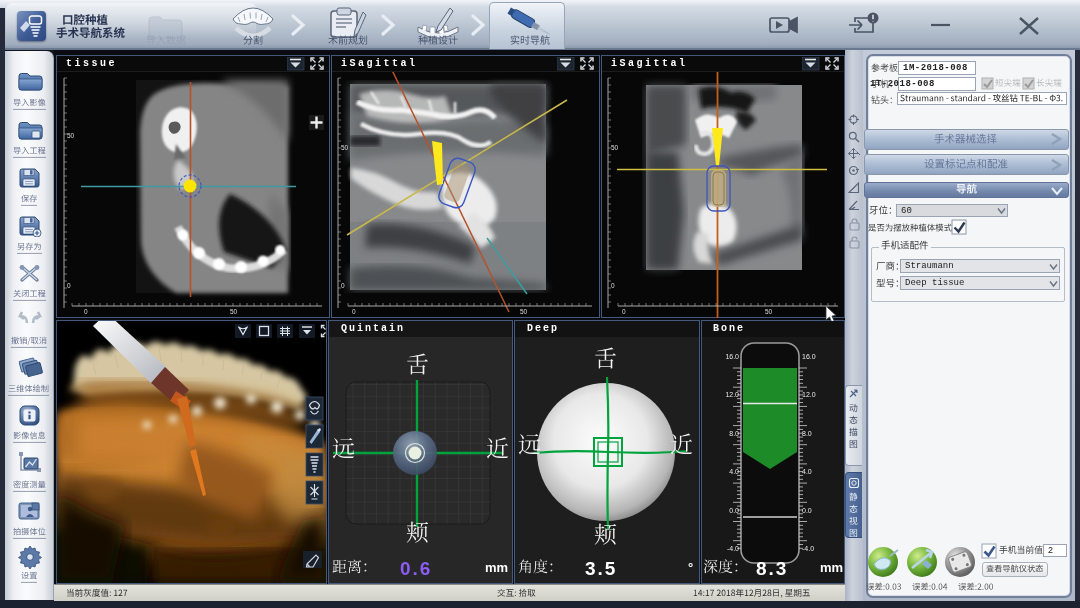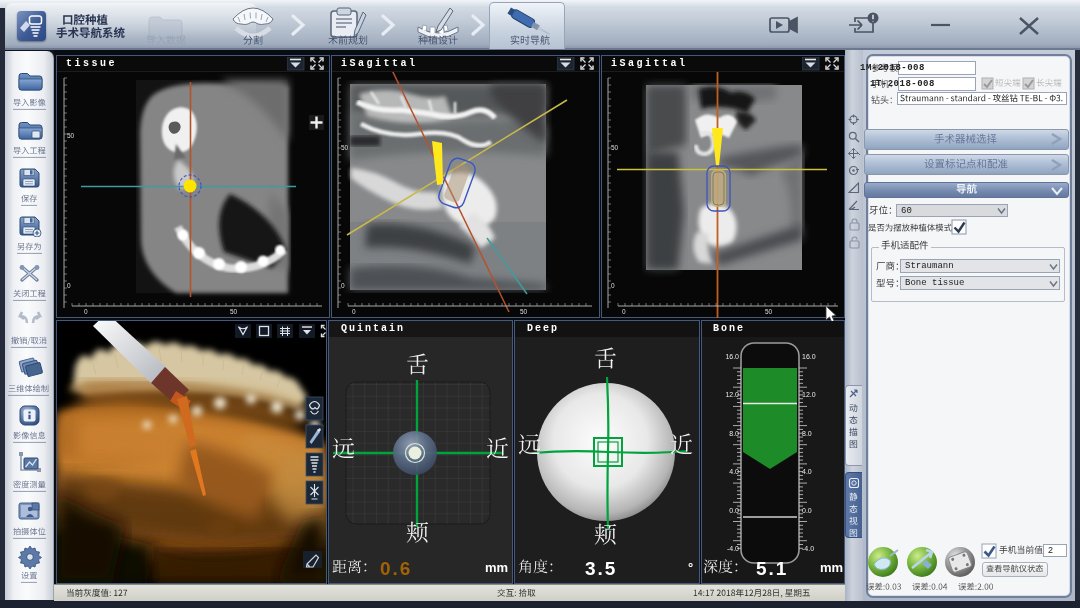--- a/index.html
+++ b/index.html
@@ -564,21 +564,21 @@
   </svg>
 <svg class="abs" style="left:486px;top:438px;overflow:visible" width="25" height="29">
     <path d="M2.3 -0.0 2.1 0.1C3.1 1.4 4.5 3.4 4.9 4.9C6.5 6.1 7.6 2.6 2.3 -0.0ZM20.1 5.5 19.0 6.9H11.3V6.7V2.4C14.2 2.2 17.3 1.7 19.3 1.2C19.8 1.4 20.3 1.4 20.5 1.2L18.7 -0.4C17.1 0.3 14.1 1.3 11.4 1.9L9.9 1.4V6.7C9.9 10.2 9.6 13.8 7.3 16.9L7.5 17.1C7.0 16.7 6.5 16.3 6.0 15.8C5.9 15.7 5.8 15.7 5.8 15.6V8.3C6.4 8.2 6.7 8.0 6.9 7.9L4.9 6.2L4.0 7.4H1.1L1.2 8.1H4.3V16.0C3.4 16.7 1.9 18.0 0.9 18.7L2.2 20.4C2.4 20.3 2.5 20.1 2.4 19.9C3.1 18.8 4.4 17.2 4.9 16.5C5.2 16.2 5.4 16.1 5.7 16.5C7.8 19.2 10.1 20.0 14.4 20.0C16.9 20.0 19.0 20.0 21.1 20.0C21.2 19.3 21.6 18.9 22.2 18.7V18.4C19.6 18.5 17.5 18.5 14.9 18.5C11.6 18.5 9.4 18.3 7.6 17.1C10.8 14.4 11.3 10.6 11.3 7.6H16.0V17.7H16.3C17.0 17.7 17.5 17.3 17.5 17.2V7.6H21.5C21.8 7.6 22.1 7.5 22.1 7.2C21.3 6.5 20.1 5.5 20.1 5.5Z" fill="#f2f2f2"></path>
   </svg>
 <svg class="abs" style="left:406px;top:522px;overflow:visible" width="25" height="29">
     <path d="M10.8 6.4 8.8 5.4C8.5 6.5 7.7 8.8 7.1 10.2L7.4 10.3C8.4 9.2 9.4 7.6 10.0 6.7C10.4 6.8 10.7 6.6 10.8 6.4ZM1.7 5.4 1.4 5.5C2.0 6.6 2.6 8.4 2.6 9.8C3.8 11.0 5.2 8.2 1.7 5.4ZM17.4 7.0 15.2 6.4C15.2 14.0 15.1 17.6 9.2 20.2L9.5 20.7C16.4 18.2 16.4 14.4 16.6 7.5C17.1 7.5 17.3 7.2 17.4 7.0ZM16.3 15.0 16.1 15.2C17.6 16.5 19.7 18.7 20.4 20.4C22.2 21.6 23.0 17.5 16.3 15.0ZM8.7 2.3 7.6 3.6H6.6V0.5C7.2 0.4 7.4 0.2 7.4 -0.1L5.2 -0.4V3.6H1.0L1.2 4.3H5.2V8.3C5.2 9.2 5.2 10.2 5.1 11.1H0.8L1.0 11.8H5.0C4.6 15.1 3.4 18.1 0.7 20.4L1.0 20.7C3.8 18.9 5.3 16.4 6.0 13.6C7.2 14.9 8.5 16.6 8.8 18.0C10.4 19.2 11.6 15.6 6.1 13.1C6.2 12.7 6.3 12.2 6.4 11.8H10.4C10.7 11.8 10.9 11.7 11.0 11.4C10.3 10.7 9.1 9.8 9.1 9.8L8.0 11.1H6.5C6.6 10.2 6.6 9.2 6.6 8.3V4.3H10.0C10.3 4.3 10.6 4.2 10.6 3.9C9.9 3.2 8.7 2.3 8.7 2.3ZM20.3 -0.1 19.2 1.3H10.2L10.4 2.0H15.0C15.0 2.9 14.8 4.1 14.7 4.9H12.9L11.3 4.2V15.2H11.6C12.2 15.2 12.7 14.9 12.7 14.7V5.6H19.1V15.0H19.3C19.8 15.0 20.5 14.7 20.5 14.5V5.8C20.9 5.7 21.2 5.5 21.3 5.4L19.6 4.0L18.9 4.9H15.4C15.9 4.1 16.4 3.0 16.8 2.0H21.7C22.0 2.0 22.2 1.8 22.3 1.6C21.5 0.9 20.3 -0.1 20.3 -0.1Z" fill="#f2f2f2"></path>
   </svg>
 <svg class="abs" style="left:332px;top:560px;overflow:visible" width="47" height="20">
     <path d="M7.3 0.0V11.8C7.2 11.9 7.0 12.1 6.9 12.2L8.0 12.9L8.4 12.4H14.1C14.3 12.4 14.5 12.3 14.5 12.1C14.1 11.6 13.3 11.0 13.3 11.0L12.6 11.9H8.3V8.2H12.2V9.0H12.4C12.7 9.0 13.1 8.8 13.1 8.7V4.5C13.4 4.5 13.6 4.4 13.7 4.3L12.7 3.4L12.2 3.9L12.2 4.0H8.3V1.1H13.8C14.0 1.1 14.2 1.1 14.2 0.9C13.7 0.4 13.0 -0.2 13.0 -0.2L12.3 0.7H8.5ZM12.2 7.7H8.3V4.4H12.2ZM2.4 4.0V0.9H5.4V4.0ZM2.8 6.4 1.5 6.2V11.3L0.5 11.4L1.1 12.7C1.3 12.6 1.4 12.5 1.5 12.3C3.8 11.7 5.5 11.0 6.9 10.4L6.9 10.2C6.0 10.3 5.2 10.5 4.4 10.7V7.7H6.5C6.7 7.7 6.9 7.6 6.9 7.4C6.5 7.0 5.8 6.4 5.8 6.4L5.2 7.2H4.4V4.4H5.4V5.0H5.5C5.8 5.0 6.3 4.8 6.3 4.7V1.1C6.6 1.1 6.8 0.9 6.9 0.8L5.7 -0.1L5.2 0.5H2.5L1.5 -0.1V5.2H1.6C2.1 5.2 2.4 5.0 2.4 4.9V4.4H3.5V10.9L2.3 11.1V6.7C2.6 6.7 2.7 6.5 2.8 6.4Z M21.4 -0.6 21.2 -0.5C21.7 -0.2 22.3 0.5 22.4 1.0C23.4 1.6 24.1 -0.3 21.4 -0.6ZM27.9 0.3 27.2 1.2H15.7L15.9 1.7H28.8C29.1 1.7 29.2 1.6 29.2 1.4C28.7 0.9 27.9 0.3 27.9 0.3ZM27.6 2.2 26.0 2.1V5.7H19.0V2.5C19.5 2.5 19.6 2.3 19.6 2.2L18.1 2.0V5.6C17.9 5.7 17.8 5.8 17.7 5.9L18.8 6.6L19.1 6.1H22.1C21.9 6.5 21.6 7.0 21.3 7.5H18.1L17.1 7.0V13.2H17.2C17.6 13.2 18.0 12.9 18.0 12.8V8.0H21.1C20.7 8.7 20.2 9.4 19.7 9.9C19.6 10.0 19.4 10.0 19.4 10.0L19.9 11.2C20.0 11.2 20.1 11.1 20.1 11.0C21.9 10.7 23.5 10.3 24.6 10.1C24.8 10.5 25.0 10.9 25.0 11.2C26.0 12.0 26.8 9.8 23.6 8.4L23.4 8.5C23.8 8.8 24.1 9.3 24.4 9.8C22.8 9.9 21.3 10.0 20.3 10.0C20.9 9.4 21.5 8.7 22.0 8.0H27.1V11.7C27.1 11.9 27.0 12.0 26.7 12.0C26.3 12.0 24.6 11.9 24.6 11.9V12.1C25.4 12.2 25.8 12.3 26.1 12.5C26.3 12.6 26.4 12.9 26.4 13.2C27.9 13.0 28.1 12.5 28.1 11.8V8.1C28.4 8.1 28.6 8.0 28.7 7.9L27.4 6.9L26.9 7.5H22.4C22.7 7.0 23.1 6.5 23.3 6.1H26.0V6.7H26.2C26.6 6.7 27.0 6.5 27.0 6.4V2.6C27.4 2.6 27.5 2.4 27.6 2.2ZM25.5 2.5 24.3 1.8C24.0 2.3 23.5 2.7 23.0 3.2C22.3 2.9 21.4 2.6 20.2 2.4L20.1 2.7C21.0 2.9 21.7 3.3 22.4 3.6C21.6 4.2 20.7 4.8 19.7 5.2L19.9 5.4C21.0 5.1 22.1 4.6 23.0 4.0C23.8 4.5 24.4 5.0 24.7 5.4C25.5 5.7 25.8 4.6 23.8 3.5C24.2 3.2 24.6 2.9 24.9 2.6C25.2 2.7 25.4 2.7 25.5 2.5Z M33.5 11.5C34.0 11.5 34.4 11.1 34.4 10.6C34.4 10.1 34.0 9.7 33.5 9.7C32.9 9.7 32.5 10.1 32.5 10.6C32.5 11.1 32.9 11.5 33.5 11.5ZM33.5 5.5C34.0 5.5 34.4 5.0 34.4 4.6C34.4 4.0 34.0 3.6 33.5 3.6C32.9 3.6 32.5 4.0 32.5 4.6C32.5 5.0 32.9 5.5 33.5 5.5Z" fill="#efefef"></path>
   </svg>
-<div class="abs" style="left:380px;top:558px;color:#a16207;font:bold 19px 'Liberation Sans';letter-spacing:2px">0.6</div>
+<div class="abs" style="left:400px;top:558px;color:#8b5cf6;font:bold 19px 'Liberation Sans';letter-spacing:2px">0.6</div>
 <div class="abs" style="left:485px;top:560px;color:#fff;font:bold 13px 'Liberation Sans'">mm</div>
 <div class="abs" style="left:515px;top:321px;width:184px;height:262px;background:#1e1e1e"></div>
 <div class="abs" style="left:515px;top:321px;width:184px;height:16px;background:#121212"></div>
 <div class="ptitle" style="left:527px;top:323px;letter-spacing:2px">Deep</div>
 <svg class="abs" style="left:515px;top:337px" width="184" height="246">
 <defs>
       <radialGradient id="asph" cx=".46" cy=".42" r=".62">
         <stop offset="0" stop-color="#fdfdfd"></stop>
         <stop offset=".55" stop-color="#e8e8e8"></stop>
         <stop offset=".85" stop-color="#b5b5b5"></stop>
@@ -675,21 +675,21 @@
 <div class="abs" style="left:802px;top:430px;color:#e8e8e8;font:7px 'Liberation Sans'">8.0</div>
 <div class="abs" style="right:341px;top:468px;color:#e8e8e8;font:7px 'Liberation Sans'">4.0</div>
 <div class="abs" style="left:802px;top:468px;color:#e8e8e8;font:7px 'Liberation Sans'">4.0</div>
 <div class="abs" style="right:341px;top:507px;color:#e8e8e8;font:7px 'Liberation Sans'">0.0</div>
 <div class="abs" style="left:802px;top:507px;color:#e8e8e8;font:7px 'Liberation Sans'">0.0</div>
 <div class="abs" style="right:341px;top:545px;color:#e8e8e8;font:7px 'Liberation Sans'">-4.0</div>
 <div class="abs" style="left:802px;top:545px;color:#e8e8e8;font:7px 'Liberation Sans'">-4.0</div>
 <svg class="abs" style="left:703px;top:560px;overflow:visible" width="47" height="20">
     <path d="M9.0 2.4 7.7 1.6C7.0 3.1 5.9 4.6 5.0 5.5L5.2 5.7C6.3 5.0 7.5 3.8 8.4 2.6C8.7 2.6 8.9 2.5 9.0 2.4ZM10.4 1.8 10.2 1.9C11.1 2.7 12.2 4.1 12.5 5.2C13.7 5.9 14.2 3.5 10.4 1.8ZM1.5 9.0C1.3 9.0 0.8 9.0 0.8 9.0V9.3C1.1 9.3 1.3 9.4 1.5 9.5C1.9 9.7 1.9 10.9 1.7 12.4C1.8 12.9 1.9 13.2 2.2 13.2C2.7 13.2 3.0 12.8 3.1 12.2C3.1 10.9 2.7 10.2 2.7 9.6C2.7 9.2 2.7 8.7 2.9 8.3C3.0 7.6 4.1 4.4 4.6 2.7L4.3 2.6C2.1 8.1 2.1 8.1 1.8 8.6C1.7 9.0 1.6 9.0 1.5 9.0ZM0.8 3.0 0.6 3.1C1.2 3.5 2.0 4.2 2.2 4.9C3.3 5.5 3.9 3.4 0.8 3.0ZM1.8 -0.4 1.7 -0.3C2.4 0.2 3.1 1.0 3.4 1.7C4.5 2.4 5.1 0.2 1.8 -0.4ZM13.0 5.4 12.3 6.3H9.8V4.4C10.2 4.3 10.3 4.2 10.3 4.0L8.8 3.8V6.3H4.5L4.6 6.8H8.1C7.2 8.8 5.7 10.8 3.8 12.2L3.9 12.4C6.0 11.2 7.7 9.6 8.8 7.7V13.2H9.0C9.4 13.2 9.8 13.0 9.8 12.9V7.1C10.7 9.3 12.2 11.0 13.7 12.1C13.8 11.6 14.2 11.3 14.6 11.2L14.6 11.1C12.9 10.3 11.1 8.6 10.0 6.8H13.9C14.1 6.8 14.2 6.7 14.2 6.5C13.8 6.0 13.0 5.4 13.0 5.4ZM6.0 -0.3H5.8C5.8 0.8 5.4 1.5 4.9 1.8C4.1 2.8 6.3 3.5 6.2 0.9H12.8L12.4 2.6L12.6 2.7C13.0 2.3 13.6 1.5 13.9 1.1C14.2 1.1 14.4 1.0 14.5 0.9L13.3 -0.2L12.7 0.5H6.2C6.2 0.2 6.1 -0.0 6.0 -0.3Z M21.7 -0.8 21.6 -0.7C22.1 -0.2 22.7 0.6 23.0 1.2C24.0 1.8 24.7 -0.3 21.7 -0.8ZM28.0 0.5 27.3 1.4H18.3L17.1 0.9V5.2C17.1 7.9 16.9 10.7 15.5 13.1L15.8 13.2C17.9 10.9 18.1 7.7 18.1 5.1V1.8H28.9C29.1 1.8 29.3 1.7 29.3 1.6C28.8 1.1 28.0 0.5 28.0 0.5ZM25.6 7.9H19.2L19.3 8.4H20.5C21.0 9.4 21.7 10.3 22.6 11.0C21.1 11.8 19.2 12.5 17.1 12.9L17.2 13.2C19.6 12.9 21.6 12.3 23.3 11.4C24.7 12.3 26.5 12.8 28.7 13.2C28.8 12.7 29.1 12.3 29.5 12.3V12.1C27.4 11.9 25.6 11.6 24.1 10.9C25.2 10.3 26.0 9.4 26.7 8.5C27.1 8.5 27.3 8.4 27.4 8.3L26.3 7.3ZM25.5 8.4C25.0 9.2 24.2 9.9 23.3 10.5C22.3 10.0 21.5 9.3 20.9 8.4ZM22.2 2.4 20.7 2.2V3.9H18.4L18.5 4.3H20.7V7.4H20.9C21.3 7.4 21.7 7.2 21.7 7.1V6.6H24.9V7.3H25.1C25.5 7.3 25.9 7.1 25.9 6.9V4.3H28.6C28.8 4.3 28.9 4.3 29.0 4.1C28.5 3.6 27.8 3.0 27.8 3.0L27.1 3.9H25.9V2.8C26.2 2.7 26.4 2.6 26.4 2.4L24.9 2.2V3.9H21.7V2.8C22.1 2.7 22.2 2.6 22.2 2.4ZM24.9 4.3V6.2H21.7V4.3Z M33.5 11.5C34.0 11.5 34.4 11.1 34.4 10.6C34.4 10.1 34.0 9.7 33.5 9.7C32.9 9.7 32.5 10.1 32.5 10.6C32.5 11.1 32.9 11.5 33.5 11.5ZM33.5 5.5C34.0 5.5 34.4 5.0 34.4 4.6C34.4 4.0 34.0 3.6 33.5 3.6C32.9 3.6 32.5 4.0 32.5 4.6C32.5 5.0 32.9 5.5 33.5 5.5Z" fill="#efefef"></path>
   </svg>
-<div class="abs" style="left:756px;top:558px;color:#fff;font:bold 19px 'Liberation Sans';letter-spacing:2px">5.1</div>
+<div class="abs" style="left:756px;top:558px;color:#fff;font:bold 19px 'Liberation Sans';letter-spacing:2px">8.3</div>
 <div class="abs" style="left:820px;top:560px;color:#fff;font:bold 13px 'Liberation Sans'">mm</div>
 <div class="abs" style="left:54px;top:584px;width:792px;height:17px;
 background:linear-gradient(180deg,#e3e3dd,#cfcfc7);border-top:1px solid #8a8a84"></div>
 <svg class="abs" style="left:66px;top:589px;overflow:visible" width="64" height="12">
     <path d="M1.0 0.4C1.5 1.0 2.0 1.8 2.1 2.4L2.8 2.1C2.6 1.6 2.1 0.8 1.6 0.2ZM6.9 0.1C6.6 0.7 6.2 1.7 5.8 2.2L6.3 2.4C6.7 1.9 7.2 1.0 7.6 0.3ZM1.0 6.7V7.3H6.8V7.7H7.5V2.8H4.6V-0.2H3.9V2.8H1.2V3.5H6.8V4.7H1.4V5.3H6.8V6.7Z M13.8 2.6V6.1H14.4V2.6ZM15.5 2.3V6.9C15.5 7.0 15.5 7.0 15.4 7.0C15.2 7.1 14.7 7.1 14.2 7.0C14.3 7.2 14.4 7.5 14.5 7.7C15.1 7.7 15.6 7.6 15.8 7.5C16.1 7.4 16.2 7.3 16.2 6.9V2.3ZM14.8 -0.3C14.6 0.2 14.3 0.7 14.0 1.1H11.4L11.9 1.0C11.7 0.6 11.3 0.1 11.0 -0.2L10.4 -0.0C10.7 0.3 11.0 0.8 11.2 1.1H9.1V1.7H16.7V1.1H14.7C15.0 0.8 15.3 0.4 15.5 -0.0ZM12.1 4.4V5.3H10.2V4.4ZM12.1 3.9H10.2V3.1H12.1ZM9.6 2.5V7.6H10.2V5.8H12.1V6.9C12.1 7.1 12.1 7.1 12.0 7.1C11.9 7.1 11.5 7.1 11.0 7.1C11.1 7.2 11.2 7.5 11.2 7.7C11.8 7.7 12.2 7.6 12.4 7.5C12.7 7.4 12.7 7.3 12.7 6.9V2.5Z M20.8 2.9C20.7 3.5 20.5 4.2 20.2 4.7L20.8 4.9C21.0 4.4 21.2 3.7 21.3 3.1ZM24.1 2.8C23.9 3.3 23.6 4.0 23.3 4.5L23.8 4.7C24.1 4.3 24.4 3.7 24.7 3.1ZM19.7 -0.2C19.7 0.1 19.7 0.5 19.6 0.8H17.8V1.5H19.6C19.3 3.6 18.7 5.2 17.6 6.3C17.7 6.4 18.0 6.7 18.1 6.8C19.3 5.6 19.9 3.8 20.2 1.5H25.1V0.8H20.3L20.4 -0.2ZM22.2 1.9C22.1 4.2 21.9 6.2 19.5 7.2C19.6 7.3 19.8 7.5 19.8 7.7C21.3 7.1 22.1 6.2 22.4 5.0C23.0 6.2 23.8 7.1 24.9 7.6C25.0 7.5 25.2 7.2 25.3 7.1C24.1 6.6 23.2 5.4 22.7 4.1C22.8 3.4 22.8 2.6 22.9 1.9Z M29.1 1.5V2.2H27.7V2.7H29.1V4.2H32.5V2.7H33.9V2.2H32.5V1.5H31.8V2.2H29.7V1.5ZM31.8 2.7V3.7H29.7V2.7ZM32.3 5.3C31.9 5.7 31.4 6.1 30.8 6.3C30.2 6.0 29.7 5.7 29.3 5.3ZM27.9 4.7V5.3H29.0L28.7 5.4C29.0 5.9 29.5 6.3 30.1 6.6C29.3 6.9 28.4 7.0 27.5 7.1C27.5 7.2 27.7 7.5 27.7 7.6C28.8 7.5 29.8 7.3 30.8 6.9C31.6 7.3 32.6 7.6 33.7 7.7C33.8 7.5 33.9 7.3 34.1 7.1C33.1 7.0 32.2 6.9 31.5 6.6C32.2 6.2 32.9 5.6 33.3 4.9L32.9 4.7L32.7 4.7ZM29.9 -0.1C30.0 0.1 30.1 0.4 30.2 0.6H26.9V3.0C26.9 4.3 26.8 6.1 26.1 7.4C26.3 7.4 26.6 7.6 26.7 7.7C27.4 6.3 27.5 4.3 27.5 3.0V1.2H34.0V0.6H30.9C30.8 0.4 30.7 0.0 30.5 -0.3Z M39.6 -0.2C39.5 0.0 39.5 0.3 39.4 0.7H37.2V1.2H39.3C39.3 1.5 39.2 1.8 39.2 2.0H37.7V6.9H36.9V7.4H42.6V6.9H41.9V2.0H39.8C39.8 1.8 39.9 1.5 40.0 1.2H42.4V0.7H40.1L40.2 -0.2ZM38.3 6.9V6.2H41.3V6.9ZM38.3 3.7H41.3V4.5H38.3ZM38.3 3.3V2.5H41.3V3.3ZM38.3 4.9H41.3V5.7H38.3ZM36.7 -0.2C36.2 1.1 35.5 2.4 34.7 3.2C34.8 3.4 35.0 3.7 35.0 3.9C35.3 3.6 35.5 3.3 35.8 2.9V7.7H36.4V1.9C36.7 1.3 37.0 0.6 37.3 -0.0Z M44.2 3.6C44.5 3.6 44.8 3.4 44.8 3.0C44.8 2.7 44.5 2.4 44.2 2.4C43.9 2.4 43.6 2.7 43.6 3.0C43.6 3.4 43.9 3.6 44.2 3.6ZM44.2 7.1C44.5 7.1 44.8 6.9 44.8 6.5C44.8 6.2 44.5 5.9 44.2 5.9C43.9 5.9 43.6 6.2 43.6 6.5C43.6 6.9 43.9 7.1 44.2 7.1Z M48.1 7.0H51.5V6.3H50.3V0.7H49.7C49.3 0.9 48.9 1.0 48.4 1.1V1.6H49.5V6.3H48.1Z M52.5 7.0H56.4V6.3H54.7C54.4 6.3 54.0 6.4 53.7 6.4C55.1 5.0 56.1 3.7 56.1 2.4C56.1 1.3 55.4 0.6 54.3 0.6C53.5 0.6 52.9 0.9 52.4 1.5L52.9 2.0C53.2 1.5 53.7 1.2 54.2 1.2C55.0 1.2 55.4 1.7 55.4 2.5C55.4 3.6 54.4 4.8 52.5 6.5Z M58.6 7.0H59.4C59.5 4.5 59.8 3.1 61.2 1.2V0.7H57.3V1.4H60.3C59.1 3.1 58.7 4.6 58.6 7.0Z" fill="#2e2e2e"></path>
   </svg>
 <svg class="abs" style="left:497px;top:589px;overflow:visible" width="41" height="12">
     <path d="M2.7 1.9C2.2 2.5 1.4 3.2 0.6 3.6C0.7 3.7 1.0 4.0 1.1 4.1C1.9 3.6 2.8 2.8 3.4 2.1ZM5.3 2.2C6.1 2.8 7.1 3.6 7.5 4.1L8.0 3.7C7.6 3.2 6.6 2.4 5.8 1.9ZM3.0 3.4 2.5 3.6C2.8 4.4 3.3 5.1 3.9 5.7C2.9 6.4 1.8 6.8 0.4 7.1C0.5 7.3 0.7 7.6 0.8 7.7C2.2 7.4 3.4 6.9 4.3 6.1C5.2 6.9 6.4 7.4 7.8 7.6C7.9 7.5 8.1 7.2 8.2 7.0C6.9 6.8 5.7 6.4 4.8 5.7C5.4 5.1 5.9 4.4 6.3 3.5L5.6 3.3C5.3 4.1 4.9 4.8 4.3 5.3C3.8 4.8 3.3 4.1 3.0 3.4ZM3.6 -0.1C3.8 0.2 4.0 0.7 4.2 1.0H0.6V1.6H8.0V1.0H4.4L4.8 0.8C4.7 0.5 4.4 0.0 4.2 -0.3Z M9.1 6.8V7.4H16.8V6.8H14.7C14.9 5.3 15.1 3.5 15.2 2.3L14.8 2.3L14.6 2.3H11.6L11.9 0.9H16.5V0.3H9.3V0.9H11.2C11.0 2.3 10.6 4.2 10.3 5.4H14.2L14.0 6.8ZM11.5 2.9H14.5C14.5 3.4 14.4 4.1 14.3 4.8H11.1C11.3 4.2 11.4 3.6 11.5 2.9Z M18.4 3.6C18.7 3.6 19.0 3.4 19.0 3.0C19.0 2.7 18.7 2.4 18.4 2.4C18.1 2.4 17.8 2.7 17.8 3.0C17.8 3.4 18.1 3.6 18.4 3.6ZM18.4 7.1C18.7 7.1 19.0 6.9 19.0 6.5C19.0 6.2 18.7 5.9 18.4 5.9C18.1 5.9 17.8 6.2 17.8 6.5C17.8 6.9 18.1 7.1 18.4 7.1Z M23.1 -0.2V1.5H22.0V2.1H23.1V4.0L21.9 4.3L22.1 5.0L23.1 4.6V6.9C23.1 7.0 23.1 7.0 22.9 7.0C22.8 7.0 22.5 7.0 22.1 7.0C22.2 7.2 22.3 7.5 22.3 7.6C22.9 7.6 23.2 7.6 23.4 7.5C23.6 7.4 23.7 7.2 23.7 6.9V4.5L24.8 4.1L24.8 3.5L23.7 3.8V2.1H24.7V1.5H23.7V-0.2ZM26.9 -0.2C26.5 1.0 25.6 2.2 24.5 2.9C24.6 3.1 24.8 3.3 24.9 3.4C25.2 3.2 25.5 3.0 25.7 2.8V3.2H28.6V2.7C28.8 2.9 29.1 3.1 29.3 3.3C29.4 3.1 29.7 2.9 29.8 2.8C28.9 2.3 28.0 1.2 27.5 0.2L27.6 -0.0ZM28.5 2.6H25.9C26.4 2.1 26.8 1.5 27.2 0.8C27.5 1.5 28.0 2.1 28.5 2.6ZM25.3 4.2V7.7H25.9V7.2H28.3V7.7H28.9V4.2ZM25.9 6.7V4.7H28.3V6.7Z M37.4 1.4C37.2 2.6 36.9 3.7 36.4 4.7C36.0 3.7 35.7 2.6 35.5 1.4ZM34.5 0.7V1.4H34.9C35.1 2.9 35.5 4.2 36.0 5.3C35.5 6.1 34.9 6.8 34.2 7.2C34.4 7.3 34.6 7.5 34.7 7.7C35.3 7.2 35.9 6.7 36.4 5.9C36.8 6.6 37.3 7.2 38.0 7.6C38.1 7.5 38.3 7.2 38.4 7.1C37.7 6.7 37.2 6.1 36.7 5.3C37.4 4.2 37.9 2.7 38.1 0.8L37.7 0.7L37.6 0.7ZM30.4 5.9 30.6 6.5 33.2 6.1V7.7H33.8V5.9L34.6 5.8L34.5 5.2L33.8 5.4V0.8H34.4V0.2H30.5V0.8H31.1V5.8ZM31.7 0.8H33.2V2.0H31.7ZM31.7 2.5H33.2V3.8H31.7ZM31.7 4.3H33.2V5.5L31.7 5.7Z" fill="#2e2e2e"></path>
   </svg>
 <svg class="abs" style="left:693px;top:589px;overflow:visible" width="120" height="12">
@@ -764,21 +764,21 @@
     <path d="M3.3 4.7C4.0 4.9 4.9 5.2 5.4 5.4L5.7 5.0C5.2 4.8 4.3 4.5 3.6 4.3ZM2.4 5.9C3.6 6.0 5.2 6.4 6.0 6.7L6.3 6.2C5.4 5.9 3.9 5.5 2.7 5.4ZM0.7 0.2V7.9H1.4V7.5H7.4V7.9H8.1V0.2ZM1.4 6.9V0.8H7.4V6.9ZM3.6 1.0C3.2 1.7 2.4 2.4 1.7 2.8C1.8 2.9 2.1 3.1 2.2 3.2C2.4 3.0 2.7 2.8 3.0 2.6C3.2 2.9 3.6 3.1 3.9 3.4C3.2 3.7 2.3 4.0 1.5 4.2C1.6 4.3 1.8 4.5 1.8 4.7C2.7 4.5 3.6 4.2 4.5 3.7C5.2 4.1 6.0 4.4 6.9 4.6C7.0 4.4 7.1 4.2 7.2 4.1C6.5 4.0 5.7 3.7 5.0 3.4C5.7 3.0 6.2 2.5 6.6 1.9L6.2 1.6L6.1 1.7H3.8C4.0 1.5 4.1 1.3 4.2 1.2ZM3.3 2.2 3.4 2.2H5.7C5.4 2.5 4.9 2.8 4.5 3.1C4.0 2.9 3.6 2.6 3.3 2.2Z" fill="#eef2f8"></path>
   </svg>
 <div class="abs" style="left:863px;top:50px;width:212px;height:552px;
 background:linear-gradient(180deg,#c3cbd8,#aeb8c8)"></div>
 <div class="abs" style="left:866px;top:54px;width:206px;height:544px;border-radius:7px;
 border:2px solid #707f9c;background:#f5f6f8;box-shadow:inset 0 0 0 1px #d8dce4"></div>
 <svg class="abs" style="left:871px;top:64px;overflow:visible" width="38" height="13">
     <path d="M4.9 3.6C4.3 4.0 3.2 4.4 2.3 4.6C2.4 4.8 2.6 5.0 2.7 5.1C3.6 4.9 4.8 4.4 5.5 3.9ZM5.7 4.6C4.9 5.2 3.4 5.7 2.2 5.9C2.3 6.1 2.4 6.3 2.5 6.5C3.9 6.2 5.4 5.6 6.3 4.9ZM6.8 5.6C5.8 6.6 3.8 7.1 1.6 7.4C1.7 7.5 1.8 7.8 1.9 7.9C4.2 7.7 6.3 7.0 7.5 5.9ZM1.6 1.9C1.8 1.8 2.1 1.8 3.6 1.7C3.5 2.0 3.4 2.3 3.2 2.5H0.5V3.2H2.8C2.1 3.9 1.3 4.5 0.4 4.9C0.5 5.0 0.8 5.3 0.9 5.5C1.9 4.9 2.9 4.2 3.6 3.2H5.5C6.1 4.1 7.2 5.0 8.2 5.4C8.3 5.2 8.5 5.0 8.7 4.9C7.8 4.5 6.8 3.9 6.2 3.2H8.5V2.5H4.0C4.1 2.3 4.3 2.0 4.4 1.7L6.9 1.5C7.2 1.8 7.4 2.0 7.5 2.1L8.1 1.7C7.6 1.2 6.6 0.4 5.7 -0.1L5.2 0.3C5.6 0.5 5.9 0.7 6.3 1.0L2.8 1.2C3.4 0.8 4.0 0.4 4.5 -0.1L3.9 -0.4C3.2 0.2 2.3 0.8 2.1 1.0C1.8 1.1 1.6 1.2 1.4 1.2C1.5 1.4 1.6 1.7 1.6 1.9Z M16.5 0.1C15.9 0.9 15.1 1.6 14.2 2.3H13.4V1.3H15.4V0.7H13.4V-0.4H12.7V0.7H10.4V1.3H12.7V2.3H9.6V2.9H13.3C12.1 3.7 10.7 4.4 9.4 4.9C9.5 5.0 9.6 5.3 9.7 5.5C10.5 5.2 11.3 4.8 12.1 4.4C11.9 4.9 11.6 5.4 11.4 5.8H15.4C15.3 6.6 15.1 7.0 14.9 7.2C14.8 7.2 14.7 7.3 14.5 7.3C14.2 7.3 13.5 7.2 12.9 7.2C13.0 7.4 13.1 7.6 13.1 7.8C13.7 7.9 14.4 7.9 14.7 7.8C15.0 7.8 15.3 7.8 15.5 7.6C15.8 7.4 15.9 6.8 16.1 5.6C16.2 5.5 16.2 5.2 16.2 5.2H12.4L12.8 4.3H16.6V3.8H13.0C13.5 3.5 13.9 3.2 14.4 2.9H17.5V2.3H15.1C15.8 1.7 16.5 1.1 17.0 0.4Z M19.8 -0.4V1.4H18.5V2.0H19.7C19.4 3.2 18.9 4.7 18.3 5.4C18.4 5.6 18.6 5.9 18.6 6.1C19.1 5.5 19.5 4.5 19.8 3.4V7.9H20.4V3.1C20.6 3.6 20.9 4.1 21.1 4.4L21.5 3.9C21.3 3.6 20.6 2.6 20.4 2.3V2.0H21.5V1.4H20.4V-0.4ZM25.9 -0.2C25.0 0.2 23.3 0.4 21.9 0.5V2.7C21.9 4.1 21.8 6.1 20.8 7.6C20.9 7.6 21.2 7.8 21.3 7.9C22.3 6.5 22.5 4.4 22.5 2.9H22.8C23.0 4.0 23.4 5.1 24.0 5.9C23.4 6.6 22.7 7.1 22.0 7.4C22.1 7.5 22.3 7.8 22.4 7.9C23.1 7.6 23.8 7.1 24.4 6.5C24.9 7.1 25.5 7.6 26.2 7.9C26.3 7.8 26.5 7.5 26.7 7.4C25.9 7.1 25.3 6.6 24.8 5.9C25.5 5.0 25.9 3.9 26.2 2.4L25.8 2.3L25.7 2.3H22.5V1.0C23.9 0.9 25.4 0.7 26.4 0.4ZM25.4 2.9C25.2 3.9 24.9 4.7 24.4 5.4C23.9 4.7 23.6 3.8 23.4 2.9Z M29.2 2.8C29.6 2.8 29.9 2.6 29.9 2.2C29.9 1.7 29.6 1.5 29.2 1.5C28.9 1.5 28.6 1.7 28.6 2.2C28.6 2.6 28.9 2.8 29.2 2.8ZM29.2 7.2C29.6 7.2 29.9 7.0 29.9 6.6C29.9 6.1 29.6 5.9 29.2 5.9C28.9 5.9 28.6 6.1 28.6 6.6C28.6 7.0 28.9 7.2 29.2 7.2Z" fill="#4a4a4a"></path>
   </svg>
 <div class="abs" style="left:898px;top:61px;width:78px;height:14px;background:#fff;border:1px solid #9aa4b4"></div>
-<div class="abs" style="left:860px;top:63px;font:bold 9px 'Liberation Mono';color:#222;letter-spacing:.5px">1M-2018-008</div>
+<div class="abs" style="left:903px;top:63px;font:bold 9px 'Liberation Mono';color:#222;letter-spacing:.5px">1M-2018-008</div>
 <svg class="abs" style="left:871px;top:80px;overflow:visible" width="29" height="13">
     <path d="M0.4 4.3V5.0H4.2V7.0C4.2 7.2 4.1 7.2 3.9 7.2C3.7 7.2 3.0 7.2 2.2 7.2C2.3 7.4 2.4 7.7 2.5 7.9C3.4 7.9 4.0 7.9 4.4 7.8C4.7 7.7 4.9 7.5 4.9 7.0V5.0H8.6V4.3H4.9V2.8H8.1V2.2H4.9V0.7C5.9 0.6 6.9 0.4 7.7 0.2L7.2 -0.4C5.8 0.1 3.2 0.3 1.0 0.4C1.1 0.6 1.2 0.8 1.2 1.0C2.1 1.0 3.2 0.9 4.2 0.8V2.2H1.1V2.8H4.2V4.3Z M13.5 0.2V3.0C13.5 4.4 13.4 6.2 12.1 7.5C12.3 7.6 12.6 7.8 12.7 7.9C13.9 6.6 14.1 4.5 14.1 3.0V0.8H15.8V6.6C15.8 7.4 15.9 7.5 16.0 7.7C16.2 7.8 16.4 7.8 16.6 7.8C16.7 7.8 16.9 7.8 17.0 7.8C17.2 7.8 17.4 7.8 17.5 7.7C17.6 7.6 17.7 7.5 17.7 7.2C17.8 7.0 17.8 6.3 17.8 5.8C17.6 5.7 17.4 5.6 17.3 5.5C17.3 6.1 17.3 6.6 17.3 6.8C17.2 7.0 17.2 7.1 17.2 7.1C17.1 7.2 17.1 7.2 17.0 7.2C16.9 7.2 16.8 7.2 16.7 7.2C16.6 7.2 16.6 7.2 16.6 7.1C16.5 7.1 16.5 6.9 16.5 6.6V0.2ZM11.0 -0.4V1.6H9.5V2.2H10.9C10.5 3.5 9.9 4.9 9.3 5.6C9.4 5.8 9.5 6.1 9.6 6.2C10.1 5.6 10.6 4.6 11.0 3.5V7.9H11.6V3.8C12.0 4.2 12.4 4.8 12.6 5.1L13.0 4.5C12.8 4.3 11.9 3.3 11.6 3.0V2.2H13.0V1.6H11.6V-0.4Z M20.2 2.8C20.6 2.8 20.9 2.6 20.9 2.2C20.9 1.7 20.6 1.5 20.2 1.5C19.9 1.5 19.6 1.7 19.6 2.2C19.6 2.6 19.9 2.8 20.2 2.8ZM20.2 7.2C20.6 7.2 20.9 7.0 20.9 6.6C20.9 6.1 20.6 5.9 20.2 5.9C19.9 5.9 19.6 6.1 19.6 6.6C19.6 7.0 19.9 7.2 20.2 7.2Z" fill="#4a4a4a"></path>
   </svg>
 <div class="abs" style="left:898px;top:77px;width:78px;height:14px;background:#fff;border:1px solid #9aa4b4"></div>
 <div class="abs" style="left:870px;top:79px;font:bold 9px 'Liberation Mono';color:#222;letter-spacing:.5px">1T-2018-008</div>
 <svg class="abs" style="left:981px;top:77px" width="14" height="14">
 <rect x="1" y="1" width="11" height="11" fill="#d4d4d4" stroke="#b0b0b0"></rect>
 <path d="M3 7 l3 3 5 -7" fill="none" stroke="#9a9a9a" stroke-width="2"></path>
   </svg>
 <svg class="abs" style="left:995px;top:79px;overflow:visible" width="28" height="13">
@@ -849,21 +849,21 @@
   </svg>
 <div class="abs" style="left:900px;top:259px;width:160px;height:14px;background:#e2e4e8;border:1px solid #9aa4b4"></div>
 <div class="abs" style="left:905px;top:261px;font:9px 'Liberation Mono';color:#222">Straumann</div>
 <svg class="abs" style="left:1048px;top:262px" width="11" height="10">
     <path d="M2 2.5 L5.5 7 L9 2.5" fill="none" stroke="#6a7482" stroke-width="1.4"></path>
   </svg>
 <svg class="abs" style="left:876px;top:279px;overflow:visible" width="30" height="14">
     <path d="M6.0 0.2V3.3H6.7V0.2ZM7.8 -0.3V3.9C7.8 4.0 7.8 4.1 7.6 4.1C7.5 4.1 7.0 4.1 6.5 4.1C6.6 4.3 6.7 4.6 6.7 4.7C7.4 4.7 7.8 4.7 8.1 4.6C8.4 4.5 8.5 4.3 8.5 3.9V-0.3ZM3.7 0.6V1.9H2.5V1.9V0.6ZM0.6 1.9V2.6H1.8C1.7 3.2 1.4 3.9 0.6 4.4C0.7 4.5 0.9 4.7 1.0 4.9C2.0 4.3 2.4 3.4 2.5 2.6H3.7V4.6H4.4V2.6H5.4V1.9H4.4V0.6H5.2V0.0H0.9V0.6H1.9V1.9V1.9ZM4.4 4.4V5.5H1.4V6.2H4.4V7.4H0.4V8.0H9.0V7.4H5.2V6.2H8.1V5.5H5.2V4.4Z M12.0 0.6H16.5V1.9H12.0ZM11.3 0.0V2.6H17.2V0.0ZM10.1 3.4V4.1H12.1C11.9 4.7 11.6 5.3 11.4 5.8H16.4C16.2 6.9 16.0 7.4 15.8 7.6C15.7 7.7 15.6 7.7 15.3 7.7C15.1 7.7 14.4 7.7 13.7 7.6C13.9 7.8 13.9 8.1 14.0 8.3C14.6 8.3 15.2 8.4 15.6 8.3C15.9 8.3 16.2 8.3 16.4 8.1C16.7 7.8 17.0 7.1 17.2 5.5C17.2 5.4 17.3 5.1 17.3 5.1H12.5L12.8 4.1H18.4V3.4Z M21.4 3.0C21.8 3.0 22.1 2.7 22.1 2.3C22.1 1.8 21.8 1.6 21.4 1.6C21.0 1.6 20.7 1.8 20.7 2.3C20.7 2.7 21.0 3.0 21.4 3.0ZM21.4 7.6C21.8 7.6 22.1 7.4 22.1 6.9C22.1 6.5 21.8 6.2 21.4 6.2C21.0 6.2 20.7 6.5 20.7 6.9C20.7 7.4 21.0 7.6 21.4 7.6Z" fill="#3a3a3a"></path>
   </svg>
 <div class="abs" style="left:900px;top:276px;width:160px;height:14px;background:#e2e4e8;border:1px solid #9aa4b4"></div>
-<div class="abs" style="left:905px;top:278px;font:9px 'Liberation Mono';color:#222">Bone tissue</div>
+<div class="abs" style="left:905px;top:278px;font:9px 'Liberation Mono';color:#222">Deep tissue</div>
 <svg class="abs" style="left:1048px;top:279px" width="11" height="10">
     <path d="M2 2.5 L5.5 7 L9 2.5" fill="none" stroke="#6a7482" stroke-width="1.4"></path>
   </svg>
 <svg class="abs" style="left:866px;top:544px" width="210" height="40">
 <defs>
 <radialGradient id="ball_g" cx=".35" cy=".3" r=".75">
         <stop offset="0" stop-color="#cdeB8a"></stop>
         <stop offset=".5" stop-color="#7ab840"></stop>
         <stop offset="1" stop-color="#3d7a1a"></stop>
       </radialGradient>

